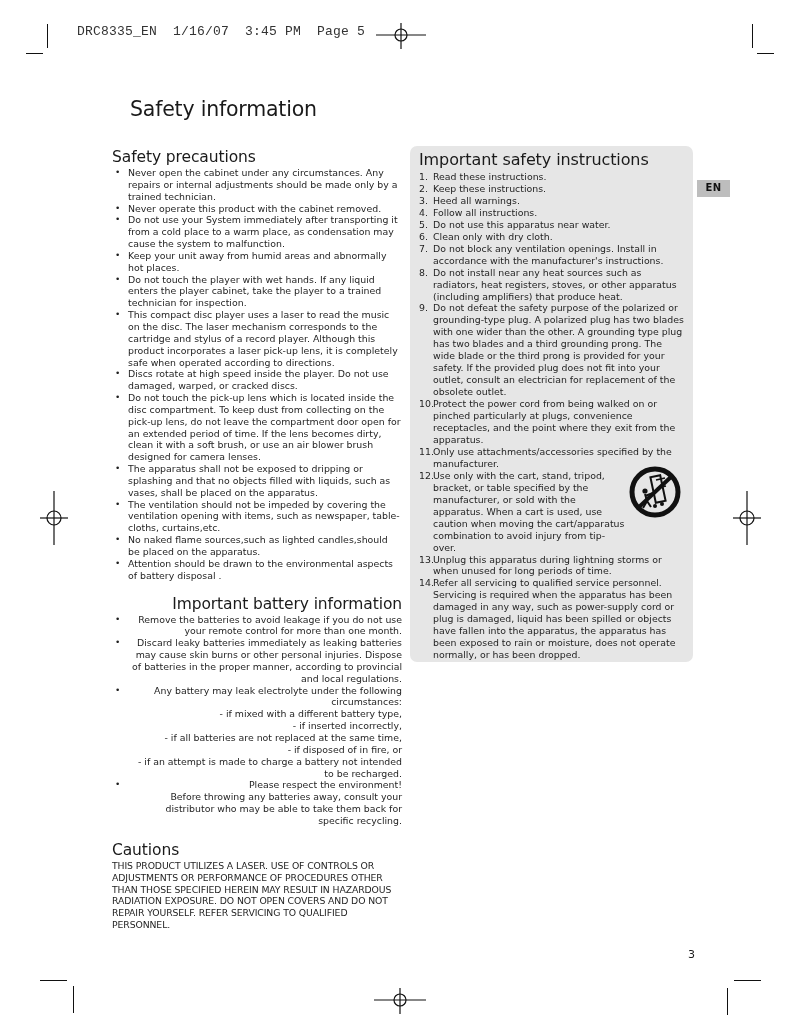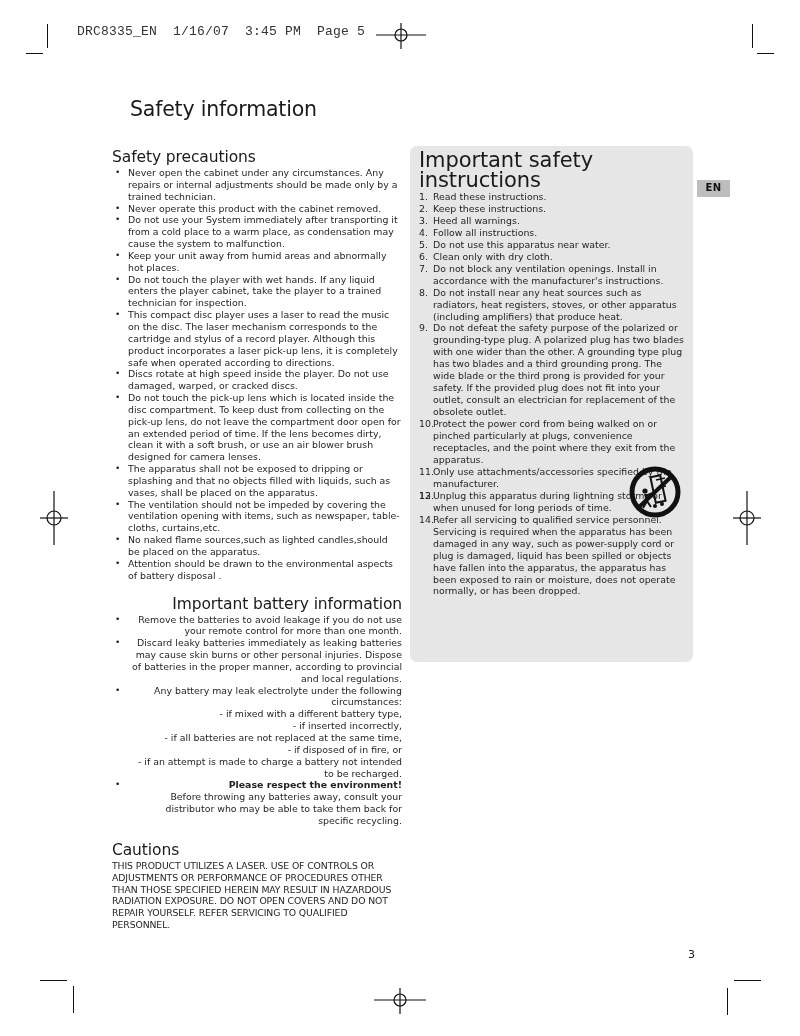--- a/index.html
+++ b/index.html
@@ -12,28 +12,28 @@
     .reg { position: absolute; width: 60px; height: 60px; }
 
     .page-title { position: absolute; left: 130px; top: 97px; font-size: 20.5px; font-weight: normal; color: #1a1a1a; letter-spacing: -0.2px; }
 
     .col-left { position: absolute; left: 112px; top: 148px; width: 290px; }
     .section-title { font-size: 15.5px; font-weight: normal; color: #1a1a1a; line-height: 19px; letter-spacing: -0.1px; }
     .bullets { list-style: none; font-size: 9.4px; line-height: 11.85px; color: #1f1f1f; }
     .bullets li { position: relative; padding-left: 16px; }
     .bullets li::before { content: "•"; position: absolute; left: 3px; top: 0; font-size: 9px; }
     .bullets .sub { display: block; }
-    .bold { font-weight: bold; padding-left: 17px; }
+    .bold { font-weight: normal; padding-left: 17px; }
 
     .sec-battery { margin-top: 13px; text-align: right; }
     .sec-cautions { margin-top: 14px; }
     .caution-text { font-size: 9.3px; line-height: 11.9px; color: #1f1f1f; letter-spacing: -0.1px; }
 
     .panel { position: absolute; left: 410px; top: 146px; width: 283px; height: 516px; background: #e6e6e6; border-radius: 7px; padding: 4px 8px 0 9px; }
-    .panel .section-title { font-size: 21px; line-height: 20px; margin-bottom: 1px; }
+    .panel .section-title { font-size: 16px; line-height: 20px; margin-bottom: 1px; }
     .numlist { list-style: none; font-size: 9.4px; line-height: 11.95px; color: #1f1f1f; }
     .numlist li { position: relative; padding-left: 14px; }
     .numlist li .num { position: absolute; left: 0; top: 0; }
     .numlist li.with-icon { padding-right: 58px; }
     .cart-icon { position: absolute; right: 4px; top: 468px; width: 52px; height: 52px; }
 
     .lang-tab { position: absolute; left: 697px; top: 180px; width: 33px; height: 17px; background: #bdbdbd; border-radius: 0; font-size: 10px; font-weight: bold; color: #111; text-align: center; line-height: 15px; letter-spacing: 0.3px; }
 
     .page-number { position: absolute; left: 688px; top: 948px; font-size: 11px; color: #1a1a1a; }
   </style>
@@ -129,21 +129,21 @@
     <li><span class="num">2.</span><span>Keep these instructions.</span></li>
     <li><span class="num">3.</span><span>Heed all warnings.</span></li>
     <li><span class="num">4.</span><span>Follow all instructions.</span></li>
     <li><span class="num">5.</span><span>Do not use this apparatus near water.</span></li>
     <li><span class="num">6.</span><span>Clean only with dry cloth.</span></li>
     <li><span class="num">7.</span><span>Do not block any ventilation openings. Install in accordance with the manufacturer's instructions.</span></li>
     <li><span class="num">8.</span><span>Do not install near any heat sources such as radiators, heat registers, stoves, or other apparatus (including amplifiers) that produce heat.</span></li>
     <li><span class="num">9.</span><span>Do not defeat the safety purpose of the polarized or grounding-type plug. A polarized plug has two blades with one wider than the other. A grounding type plug has two blades and a third grounding prong. The wide blade or the third prong is provided for your safety. If the provided plug does not fit into your outlet, consult an electrician for replacement of the obsolete outlet.</span></li>
     <li><span class="num">10.</span><span>Protect the power cord from being walked on or pinched particularly at plugs, convenience receptacles, and the point where they exit from the apparatus.</span></li>
     <li><span class="num">11.</span><span>Only use attachments/accessories specified by the manufacturer.</span></li>
-    <li class="with-icon"><span class="num">12.</span></li>
+    <li class="with-icon"><span class="num">12.</span><span>Use only with the cart, stand, tripod, bracket, or table specified by the manufacturer, or sold with the apparatus. When a cart is used, use caution when moving the cart/apparatus combination to avoid injury from tip-over.</span></li>
     <li><span class="num">13.</span><span>Unplug this apparatus during lightning storms or when unused for long periods of time.</span></li>
     <li><span class="num">14.</span><span>Refer all servicing to qualified service personnel. Servicing is required when the apparatus has been damaged in any way, such as power-supply cord or plug is damaged, liquid has been spilled or objects have fallen into the apparatus, the apparatus has been exposed to rain or moisture, does not operate normally, or has been dropped.</span></li>
   </ol>
 </div>
 
 <svg class="cart-icon" style="position:absolute;left:629px;top:466px;right:auto;" viewBox="0 0 52 52">
   <circle cx="26" cy="26" r="23" fill="none" stroke="#111" stroke-width="5"></circle>
   <line x1="8" y1="43" x2="44" y2="9" stroke="#111" stroke-width="4"></line>
   <rect x="24" y="10" width="10" height="26" fill="none" stroke="#111" stroke-width="2" transform="rotate(-12 29 23)"></rect>
   <line x1="27" y1="14" x2="36" y2="12" stroke="#111" stroke-width="1.5"></line>

